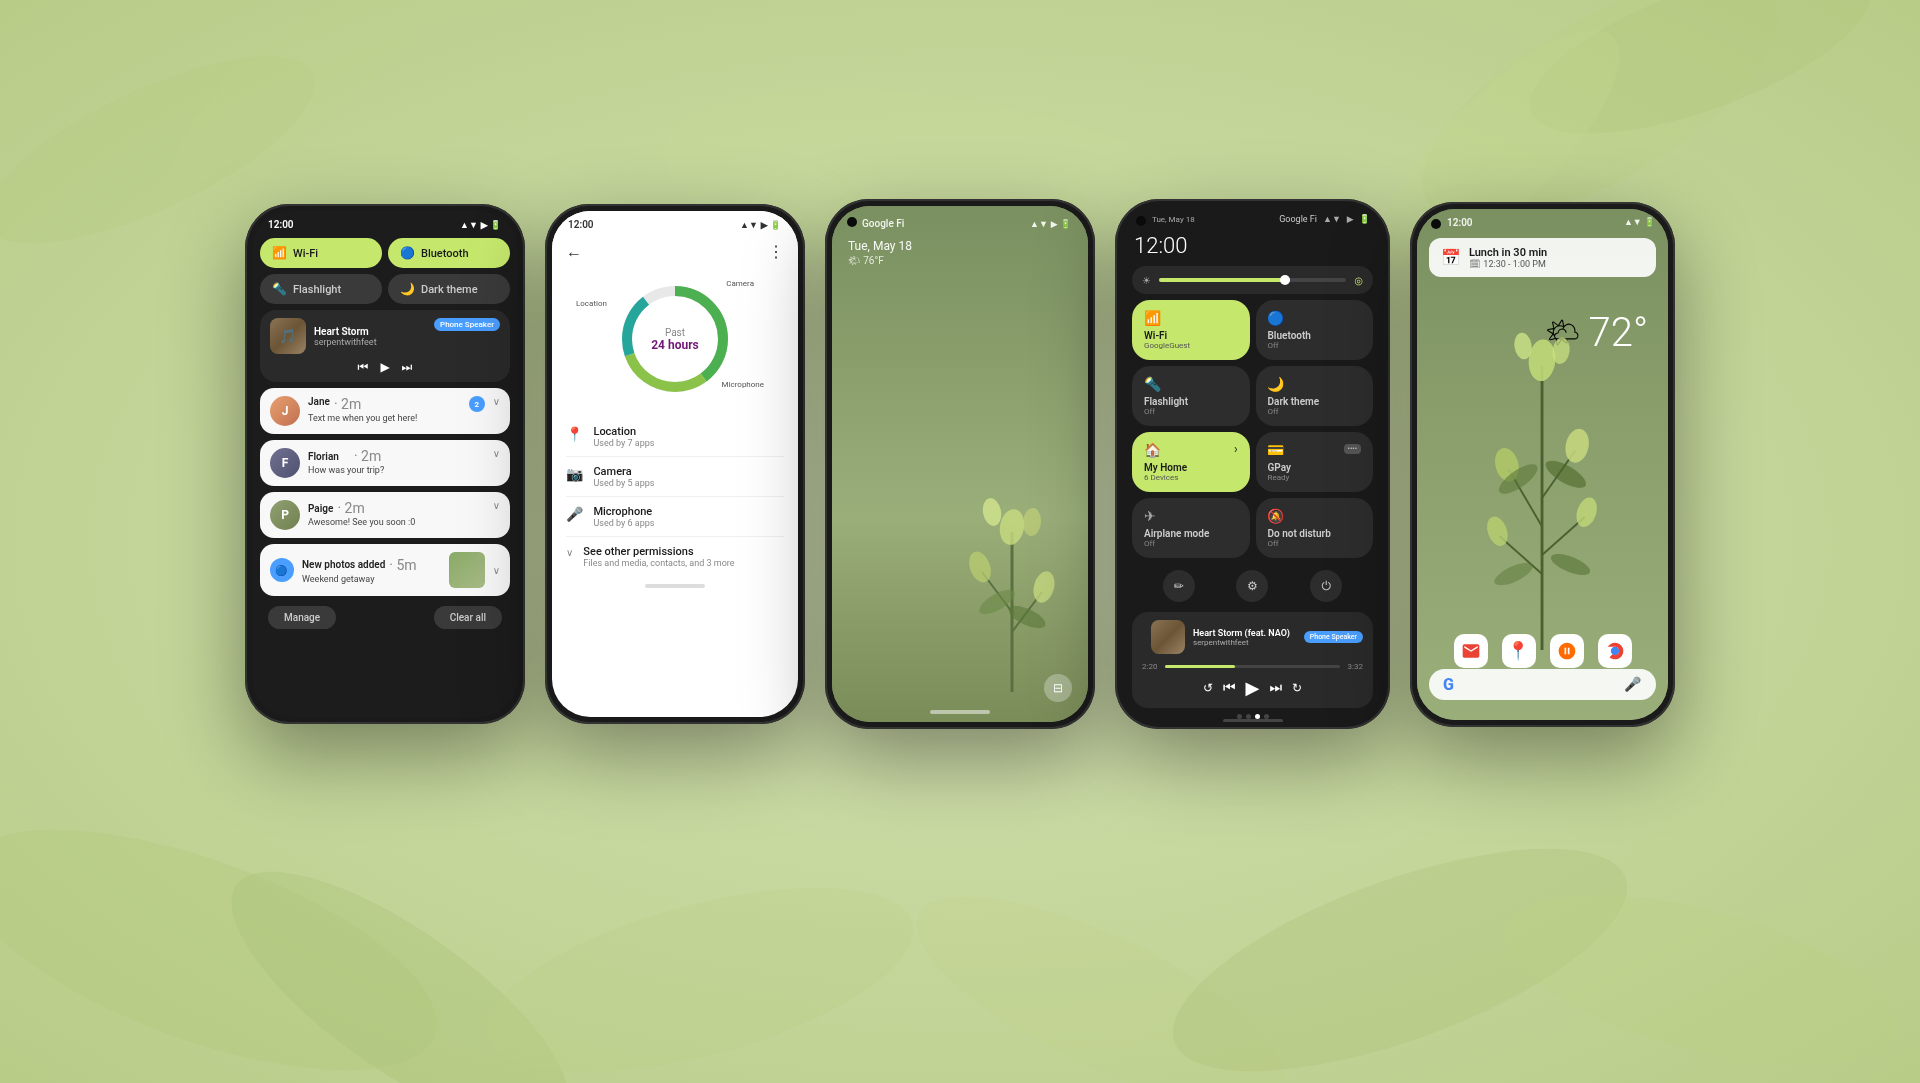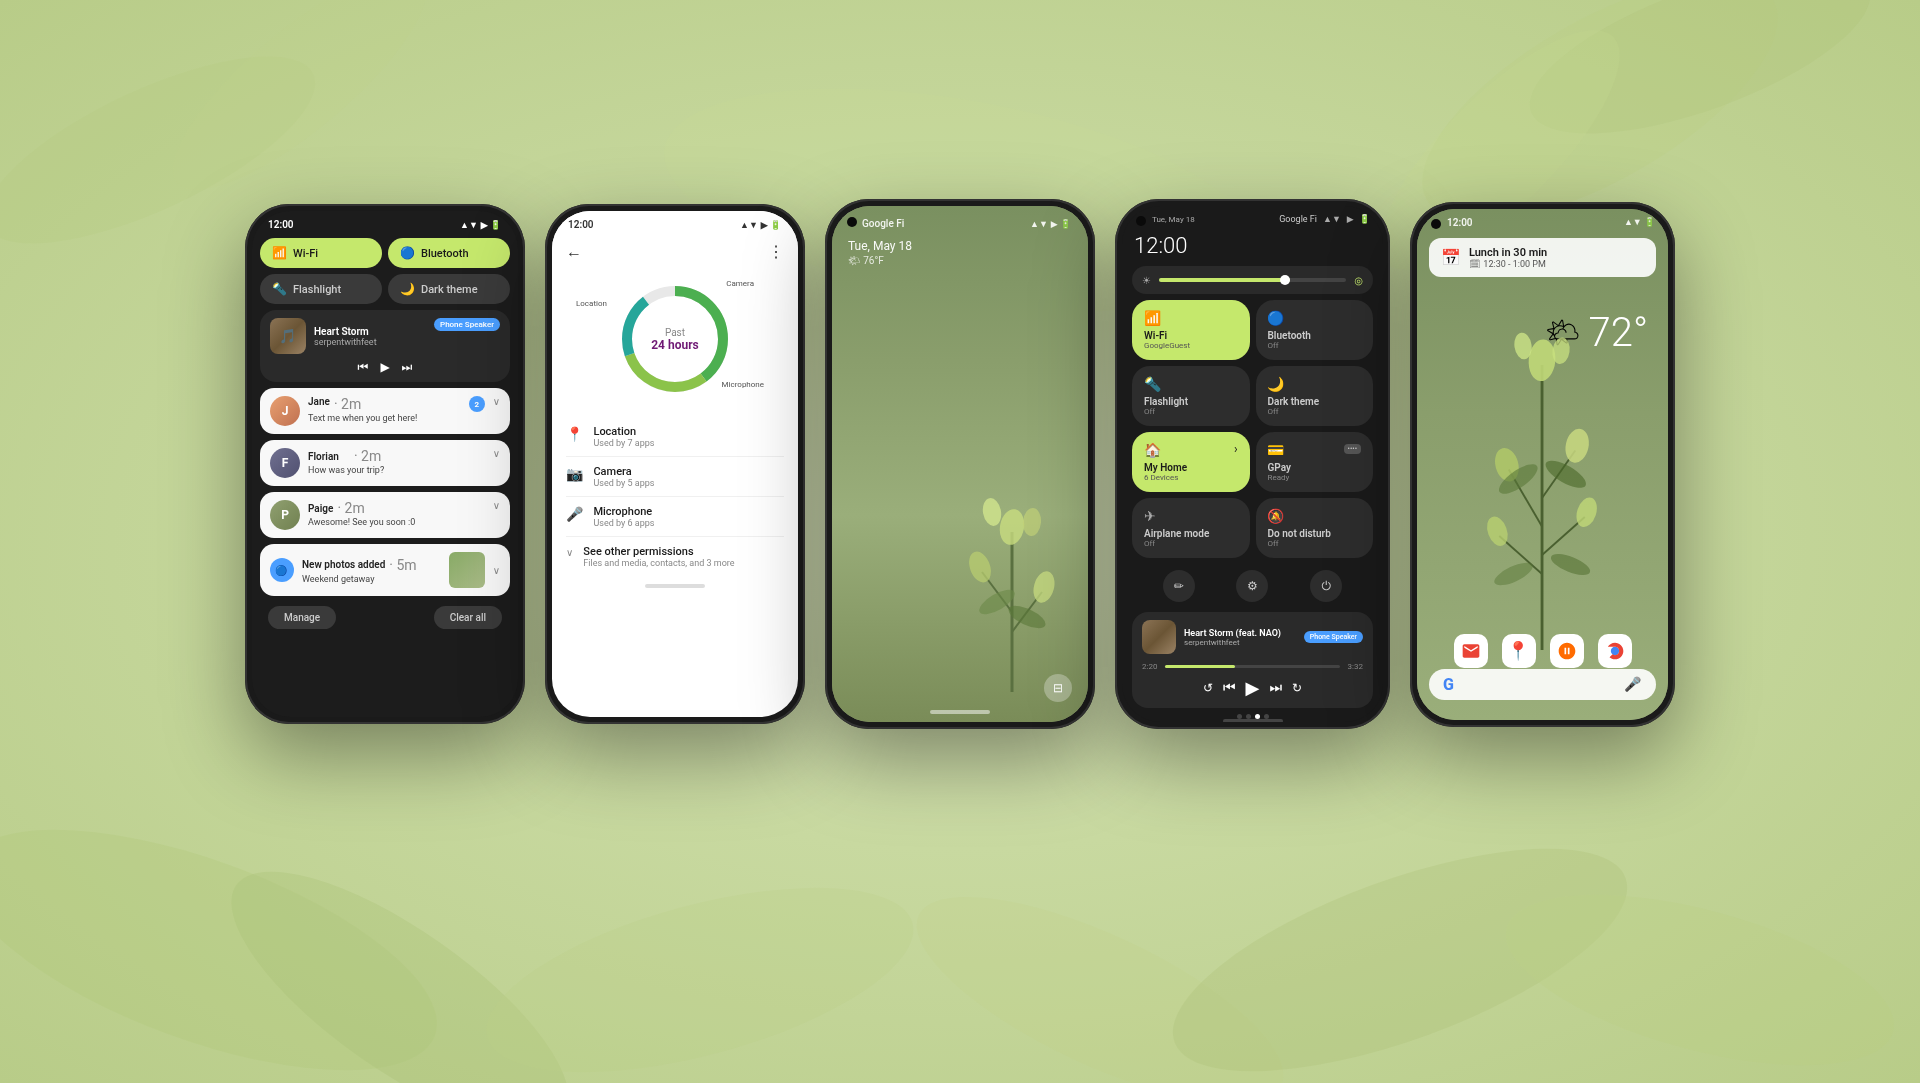--- a/index.html
+++ b/index.html
@@ -462,20 +462,21 @@
       background: #2a2a2a;
       border-radius: 16px;
       padding: 8px 10px;
     }
 
     .p4-music-top {
       display: flex;
       justify-content: space-between;
       align-items: center;
       margin-bottom: 6px;
+      margin-left: 9px;
     }
 
     .p4-music-left {
       display: flex;
       gap: 8px;
       align-items: center;
     }
 
     .p4-music-thumb {
       width: 34px;

